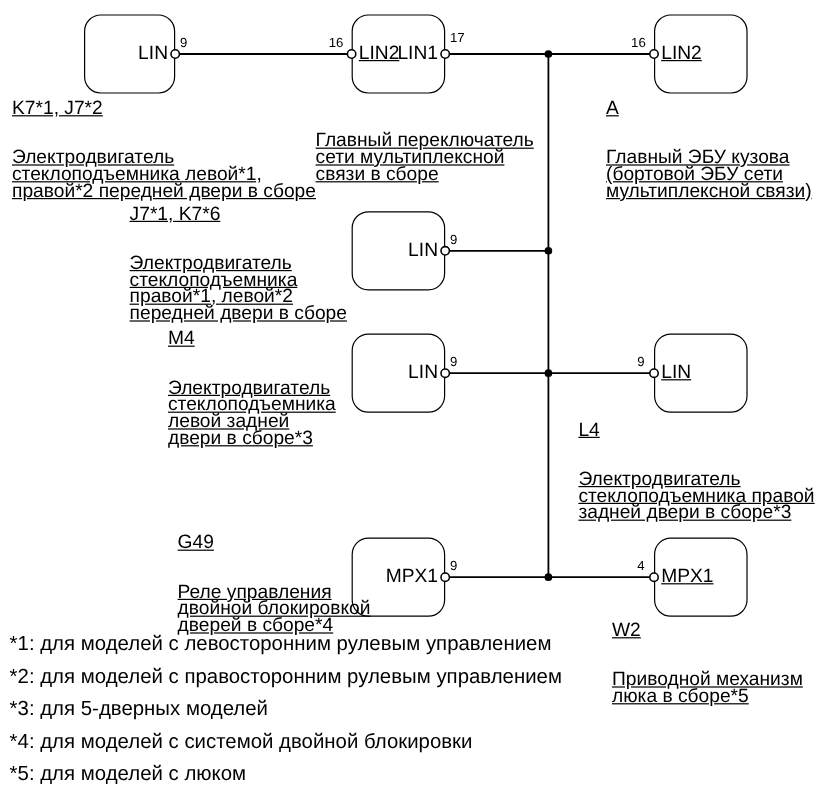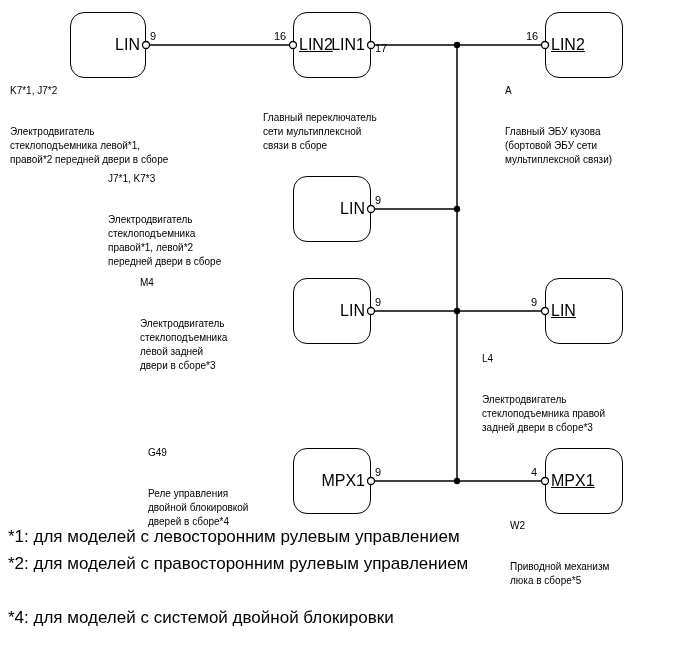--- a/index.html
+++ b/index.html
@@ -28,22 +28,23 @@
   .port.left  { left: 5px; text-decoration: underline; }
   .port.right { right: 5px; }
   .pin {
     position: absolute;
     font-size: 11px;
     white-space: nowrap;
   }
   .pin.ra { text-align: center; }
   .label {
     position: absolute;
-    font-size: 10px;
+    font-size: 16px;
     line-height: 14px;
+    text-decoration: underline;
   }
   .label .desc { white-space: pre-line; margin-top: 27px; }
   .footnote {
     position: absolute;
     left: 8px;
     font-size: 17px;
     white-space: nowrap;
   }
   .wires {
     position: absolute;
@@ -113,21 +114,21 @@
       <circle cx="371" cy="209" r="3.5"></circle>
       <circle cx="371" cy="311" r="3.5"></circle>
       <circle cx="545" cy="311" r="3.5"></circle>
       <circle cx="371" cy="481" r="3.5"></circle>
       <circle cx="545" cy="481" r="3.5"></circle>
     </g>
   </svg>
 
   <div class="pin" style="left:150px;top:30px">9</div>
   <div class="pin ra" style="left:271px;top:30px;width:18px">16</div>
-  <div class="pin" style="left:375px;top:42px">17</div>
+  <div class="pin" style="left:375px;top:26px">17</div>
   <div class="pin ra" style="left:523px;top:30px;width:18px">16</div>
   <div class="pin" style="left:375px;top:194px">9</div>
   <div class="pin" style="left:375px;top:296px">9</div>
   <div class="pin ra" style="left:527px;top:296px;width:14px">9</div>
   <div class="pin" style="left:375px;top:466px">9</div>
   <div class="pin ra" style="left:527px;top:466px;width:14px">4</div>
 
   <div class="label" style="left:10px;top:84px">
     <div class="code">K7*1, J7*2</div>
     <div class="desc">Электродвигатель
@@ -142,21 +143,21 @@
   </div>
 
   <div class="label" style="left:505px;top:84px">
     <div class="code">A</div>
     <div class="desc">Главный ЭБУ кузова
 (бортовой ЭБУ сети
 мультиплексной связи)</div>
   </div>
 
   <div class="label" style="left:108px;top:172px">
-    <div class="code">J7*1, K7*3</div>
+    <div class="code">J7*1, K7*6</div>
     <div class="desc">Электродвигатель
 стеклоподъемника
 правой*1, левой*2
 передней двери в сборе</div>
   </div>
 
   <div class="label" style="left:140px;top:276px">
     <div class="code">M4</div>
     <div class="desc">Электродвигатель
 стеклоподъемника
@@ -179,15 +180,17 @@
   </div>
 
   <div class="label" style="left:510px;top:519px">
     <div class="code">W2</div>
     <div class="desc">Приводной механизм
 люка в сборе*5</div>
   </div>
 
   <div class="footnote" style="top:527px">*1: для моделей с левосторонним рулевым управлением</div>
   <div class="footnote" style="top:554px">*2: для моделей с правосторонним рулевым управлением</div>
+  <div class="footnote" style="top:581px">*3: для 5-дверных моделей</div>
   <div class="footnote" style="top:608px">*4: для моделей с системой двойной блокировки</div>
+  <div class="footnote" style="top:635px">*5: для моделей с люком</div>
 
 </div>
 
 </body></html>

